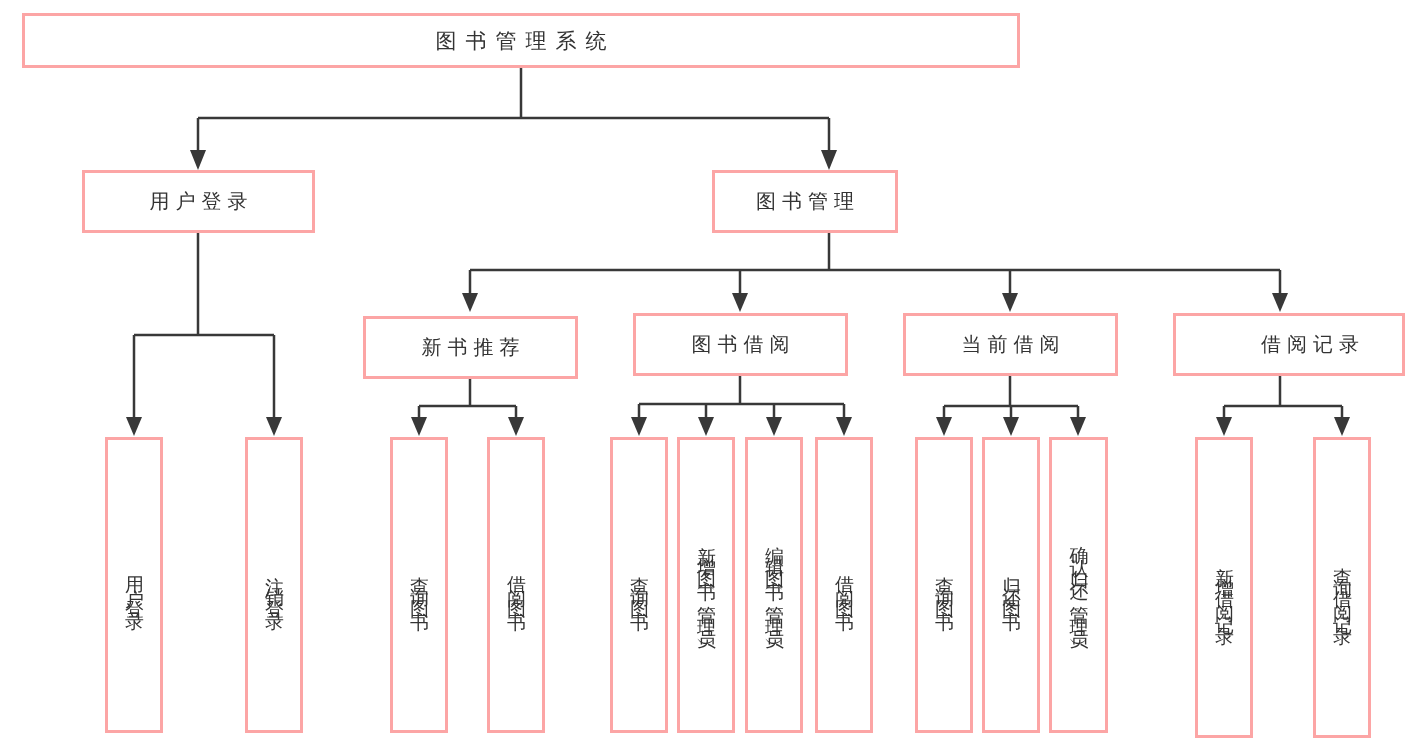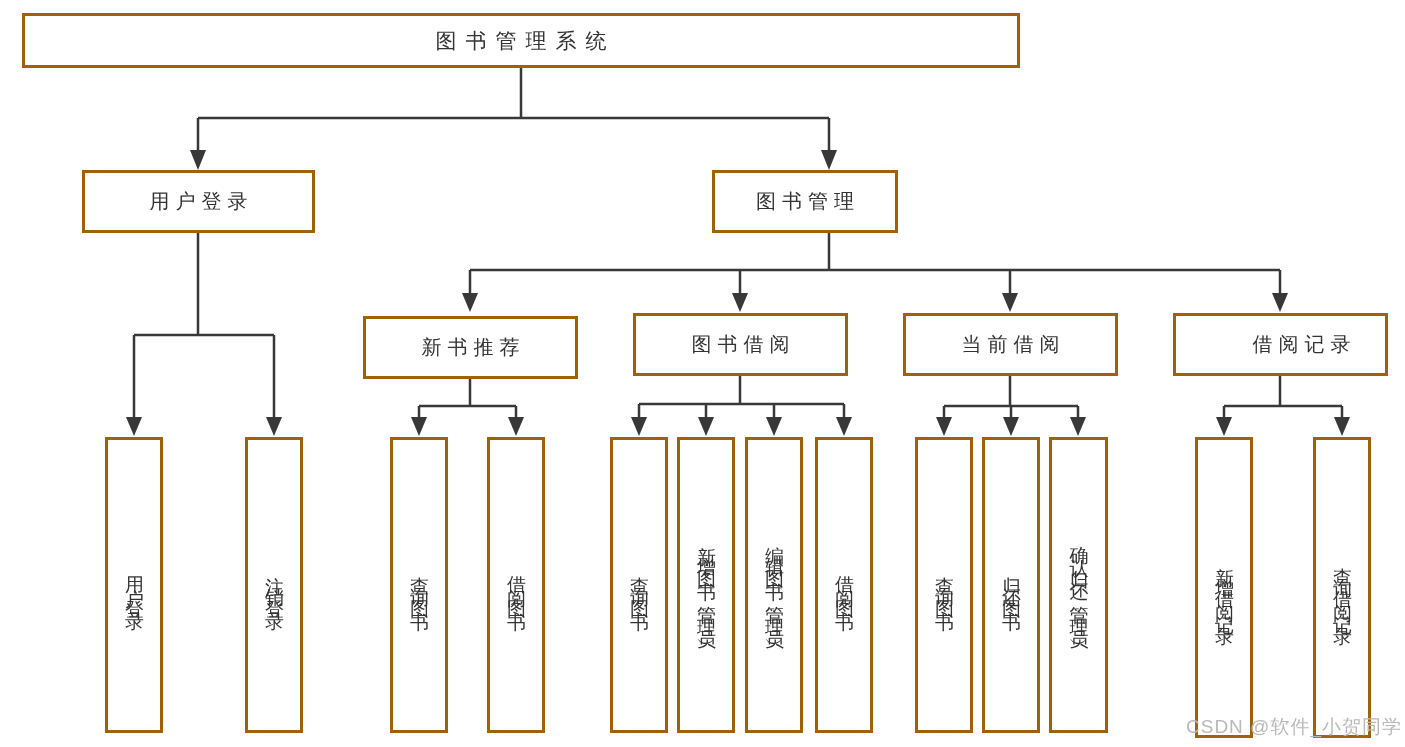--- a/index.html
+++ b/index.html
@@ -13,21 +13,21 @@
   }
   .wires {
     position: absolute;
     left: 0; top: 0;
     width: 1405px; height: 747px;
     z-index: 0;
   }
   .box {
     position: absolute;
     box-sizing: border-box;
-    border: 3px solid #a16207;
+    border: 3px solid #fca5a5;
     background: #ffffff;
     color: #333333;
     display: flex;
     align-items: center;
     justify-content: center;
     z-index: 1;
   }
   .hbox {
     font-size: 20px;
     letter-spacing: 6px;
@@ -102,35 +102,34 @@
   </svg>
 
   <div class="box hbox rootbox" style="left:22px; top:13px; width:998px; height:55px;">图书管理系统</div>
 
   <div class="box hbox" style="left:82px; top:170px; width:233px; height:63px;">用户登录</div>
   <div class="box hbox" style="left:712px; top:170px; width:186px; height:63px;">图书管理</div>
 
   <div class="box hbox" style="left:363px; top:316px; width:215px; height:63px;">新书推荐</div>
   <div class="box hbox" style="left:903px; top:313px; width:215px; height:63px;">当前借阅</div>
   <div class="box hbox" style="left:633px; top:313px; width:215px; height:63px;">图书借阅</div>
-  <div class="box hbox" style="left:1173px; top:313px; width:215px; height:63px;padding-left:42px;">借阅记录</div>
+  <div class="box hbox" style="left:1173px; top:313px; width:232px; height:63px;padding-left:42px;">借阅记录</div>
 
   <div class="box vbox" style="left:105px; top:437px; width:58px; height:296px;">用户登录</div>
   <div class="box vbox" style="left:245px; top:437px; width:58px; height:296px;">注销登录</div>
 
   <div class="box vbox" style="left:390px; top:437px; width:58px; height:296px;">查询图书</div>
   <div class="box vbox" style="left:487px; top:437px; width:58px; height:296px;">借阅图书</div>
 
   <div class="box vbox" style="left:610px; top:437px; width:58px; height:296px;">查询图书</div>
   <div class="box vbox" style="left:677px; top:437px; width:58px; height:296px;">新增图书（管理员）</div>
   <div class="box vbox" style="left:745px; top:437px; width:58px; height:296px;">编辑图书（管理员）</div>
   <div class="box vbox" style="left:815px; top:437px; width:58px; height:296px;">借阅图书</div>
 
   <div class="box vbox" style="left:915px; top:437px; width:58px; height:296px;">查询图书</div>
   <div class="box vbox" style="left:982px; top:437px; width:58px; height:296px;">归还图书</div>
   <div class="box vbox" style="left:1049px; top:437px; width:59px; height:296px;">确认归还（管理员）</div>
 
   <div class="box vbox" style="left:1195px; top:437px; width:58px; height:301px;">新增借阅记录</div>
   <div class="box vbox" style="left:1313px; top:437px; width:58px; height:301px;">查询借阅记录</div>
 
-  <div class="watermark">CSDN @软件_小贺同学</div>
 
 </div>
 
 </body></html>

